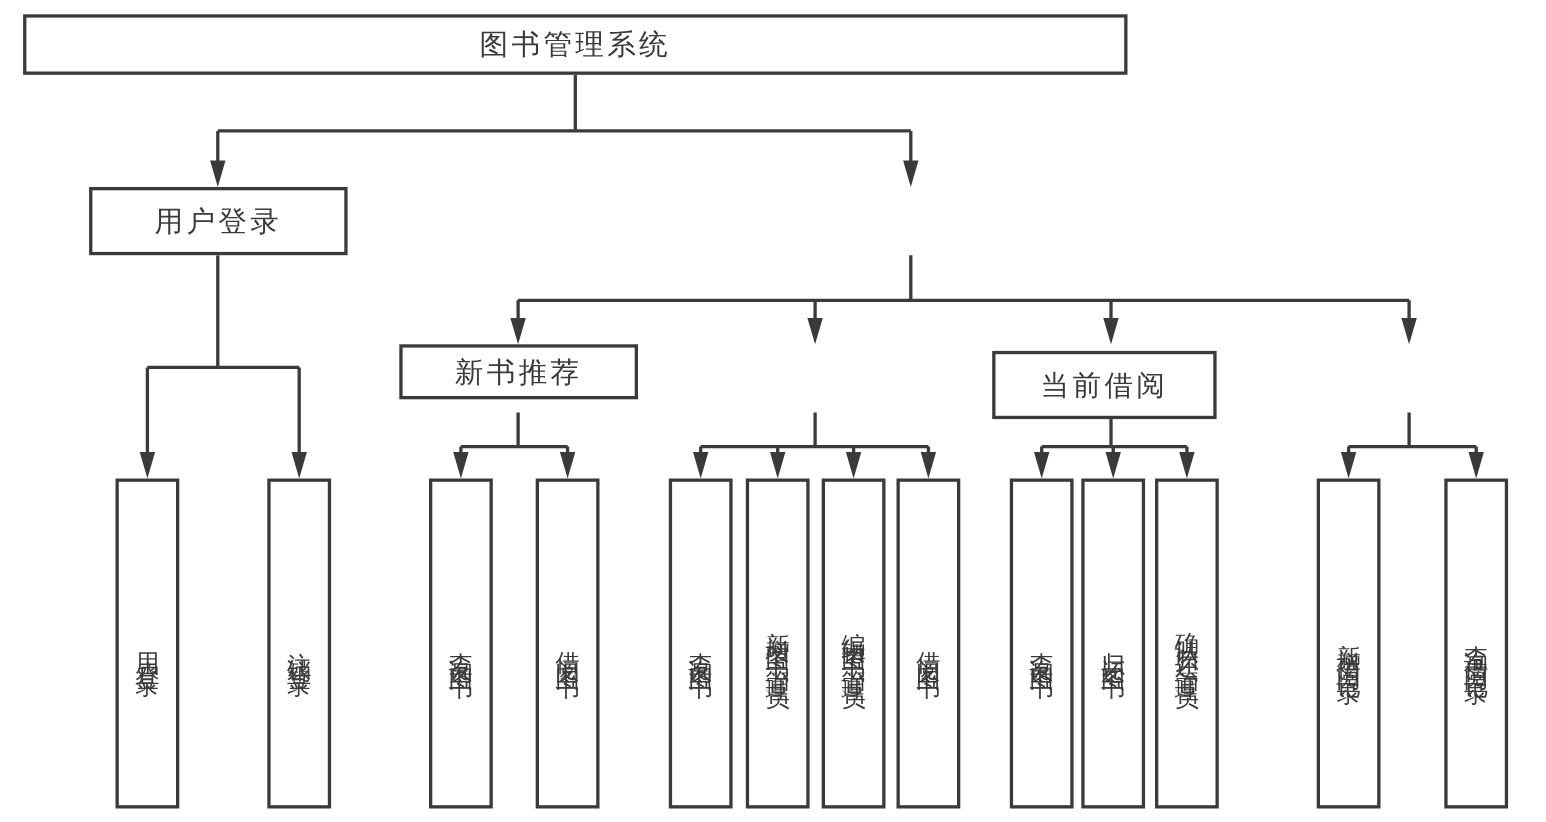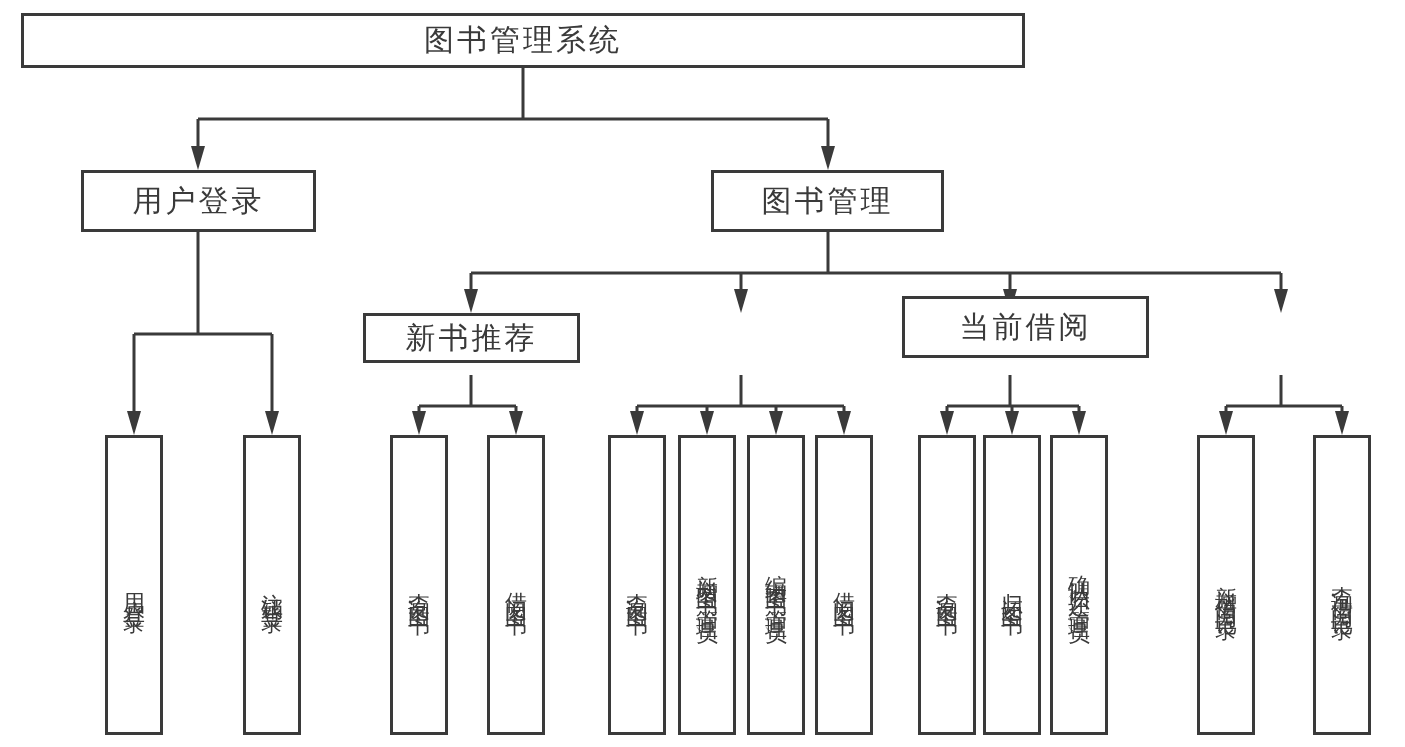--- a/index.html
+++ b/index.html
@@ -1,21 +1,21 @@
 <!DOCTYPE html>
 <html style="--line: #3a3a3a; --text: #3a3a3a; --watermark: #9e9e9e; --background: #ffffff;"><head>
 <meta charset="utf-8">
 <style>
   html,body{margin:0;padding:0;background:var(--background,#fff);}
   .canvas{position:relative;width:1405px;height:747px;background:var(--background,#fff);
           font-family:"Liberation Sans","DejaVu Sans",sans-serif;overflow:hidden;}
   .connectors{position:absolute;left:0;top:0;color:var(--line,#3a3a3a);}
   .box{position:absolute;border:3px solid var(--line,#3a3a3a);background:#fff;
        display:flex;align-items:center;justify-content:center;box-sizing:border-box;
-       color:var(--text,#3a3a3a);font-size:30px;letter-spacing:3px;white-space:nowrap;}
+       color:var(--text,#3a3a3a);font-size:26px;letter-spacing:3px;white-space:nowrap;}
   .leaf{position:absolute;border:3px solid var(--line,#3a3a3a);background:#fff;
         display:flex;align-items:center;justify-content:center;box-sizing:border-box;
         width:58px;top:435px;height:300px;}
   .vtext{writing-mode:vertical-rl;font-size:22px;letter-spacing:7px;margin-bottom:-7px;
          color:var(--text,#3a3a3a);line-height:1;}
   .watermark{position:absolute;right:4px;bottom:3px;font-size:19px;letter-spacing:1px;
              color:var(--watermark,#9e9e9e);z-index:5;}
 </style>
 </head>
 <body>
@@ -51,24 +51,23 @@
       <polygon points="1005,411 1019,411 1012,435"></polygon>
       <polygon points="1072,411 1086,411 1079,435"></polygon>
       <polygon points="1219,411 1233,411 1226,435"></polygon>
       <polygon points="1335,411 1349,411 1342,435"></polygon>
     </g>
   </svg>
 
   <div class="box" style="left:21px;top:13px;width:1004px;height:55px">图书管理系统</div>
 
   <div class="box" style="left:81px;top:170px;width:235px;height:62px">用户登录</div>
-  <div class="box" style="left:711px;top:170px;width:233px;height:62px">图书管理</div>
 
   <div class="box" style="left:363px;top:313px;width:217px;height:50px">新书推荐</div>
-  <div class="box" style="left:902px;top:296px;width:247px;height:62px">当前借阅</div>
+  <div class="box" style="left:902px;top:319px;width:204px;height:62px">当前借阅</div>
 
   <div class="leaf" style="left:105px">
     <span class="vtext">用户登录</span>
   </div>
   <div class="leaf" style="left:243px">
     <span class="vtext">注销登录</span>
   </div>
 
   <div class="leaf" style="left:390px">
     <span class="vtext">查询图书</span>

